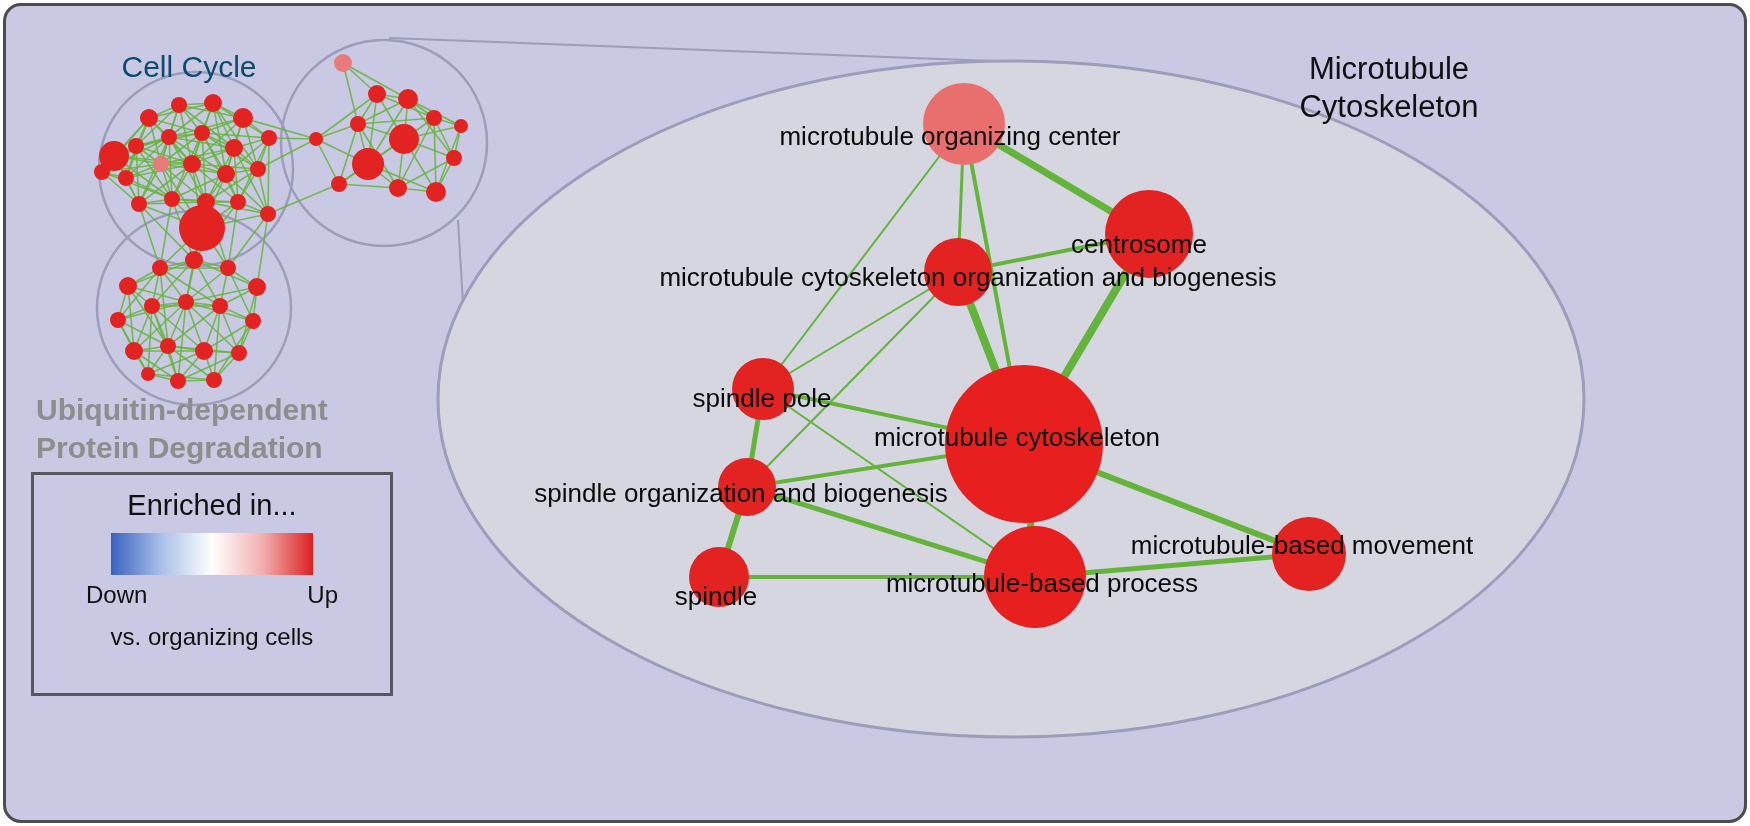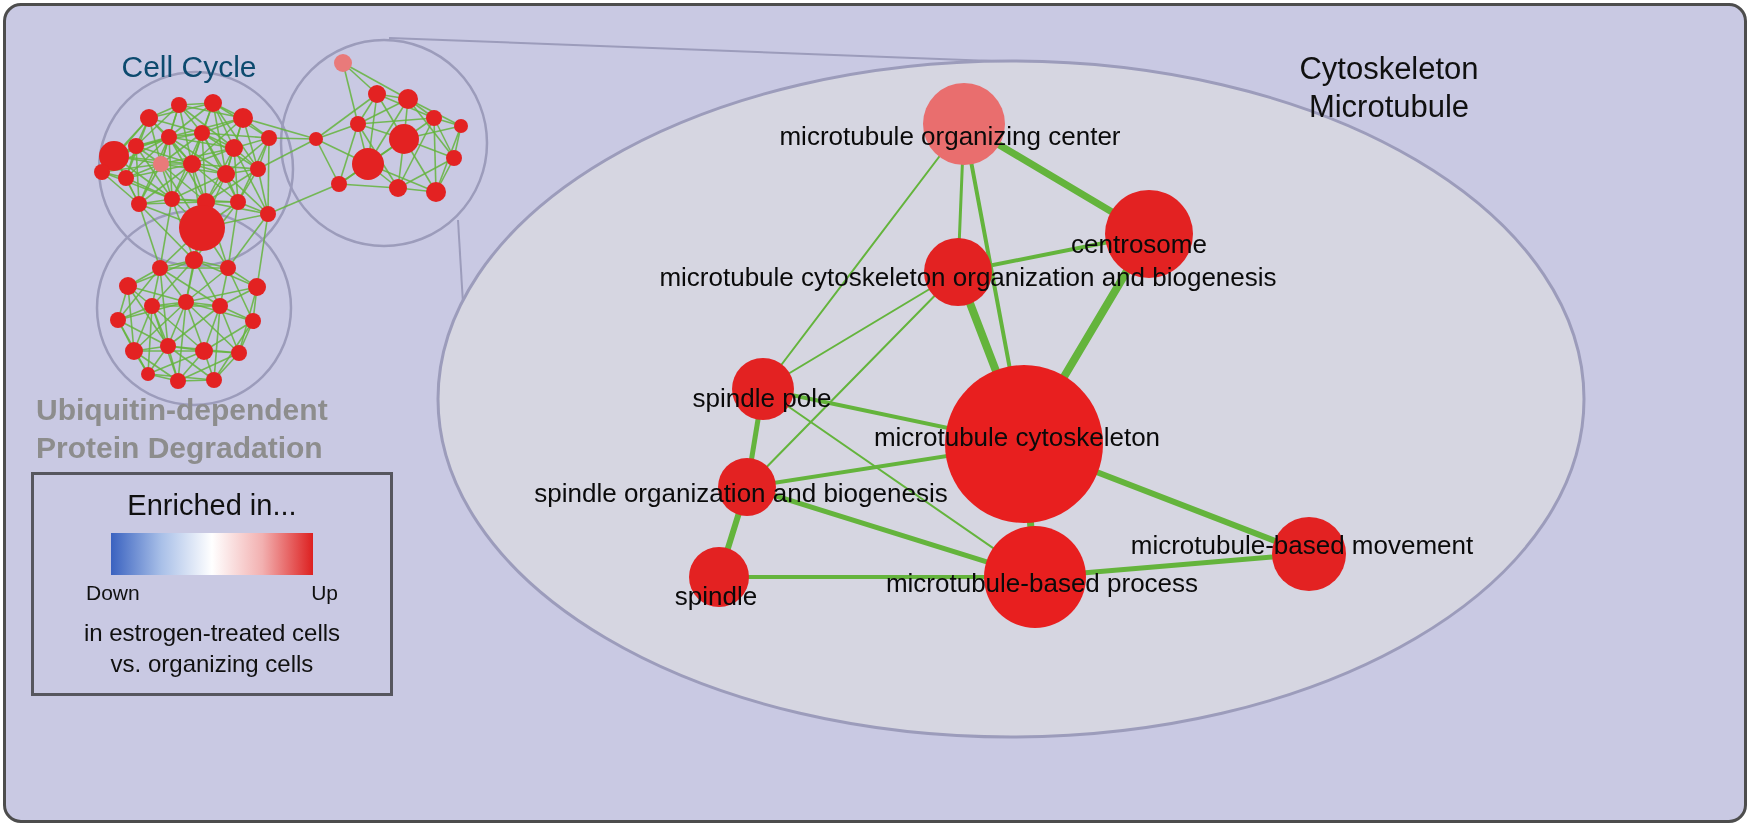--- a/index.html
+++ b/index.html
@@ -6,21 +6,21 @@
   body{width:1750px;height:826px;overflow:hidden;font-family:"Liberation Sans","DejaVu Sans",sans-serif;}
   .canvas{position:absolute;left:3px;top:3px;width:1738px;height:814px;border:3px solid #4d4d4d;border-radius:18px;background:#c9c9e3;overflow:hidden;}
   .canvas svg{position:absolute;left:0;top:0;}
   .overlay{position:absolute;}
   .lbl-cellcycle{left:98px;top:44px;width:170px;text-align:center;font-size:30px;color:#0c4a6e;}
   .lbl-ubiquitin{left:30px;top:385px;font-size:30px;line-height:38px;color:#8d8d8d;font-weight:bold;}
   .lbl-micro{left:1258px;top:44px;width:250px;text-align:center;font-size:31px;line-height:38px;color:#101010;}
   .legend{left:25px;top:466px;width:356px;height:218px;border:3px solid #56565e;background:transparent;}
   .legend-title{text-align:center;margin-top:14px;font-size:29px;color:#101010;}
   .legend-bar{width:202px;height:42px;margin:11px auto 0;}
-  .legend-updown{display:flex;justify-content:space-between;width:252px;margin:6px auto 12px;font-size:21px;color:#101010;}
+  .legend-updown{display:flex;justify-content:space-between;width:252px;margin:6px auto 12px;font-size:24px;color:#101010;}
   .legend-note{text-align:center;font-size:24px;line-height:31px;margin-top:9px;color:#101010;}
   .blk{display:block;}
 </style>
 </head>
 <body>
 
 <div class="canvas">
 
   <svg id="scene" width="1744" height="820" viewBox="0 0 1744 820">
       <line x1="383" y1="32" x2="1012" y2="56" stroke="#9c9cbb" stroke-width="2"></line>
@@ -376,30 +376,29 @@
     </svg>
 
   <div class="overlay lbl-cellcycle">Cell Cycle</div>
 
   <div class="overlay lbl-ubiquitin">
     <span class="blk">Ubiquitin-dependent</span>
     <span class="blk">Protein Degradation</span>
   </div>
 
   <div class="overlay lbl-micro">
+    <span class="blk">Microtubule</span>
     <span class="blk">Cytoskeleton</span>
-    <span class="blk">Microtubule</span>
   </div>
 
   <div class="overlay legend">
     <div class="legend-title">Enriched in...</div>
     <div class="legend-bar" id="legend-bar" style="background: linear-gradient(to right, rgb(58, 98, 192) 0%, rgb(169, 192, 232) 25%, rgb(255, 255, 255) 50%, rgb(242, 176, 176) 75%, rgb(221, 32, 32) 100%);"></div>
     <div class="legend-updown">
       <span>Down</span>
       <span>Up</span>
     </div>
     <div class="legend-note">
-      <span class="blk">in estrogen-treated cells</span>
       <span class="blk">vs. organizing cells</span>
     </div>
   </div>
 
 </div>
 
 </body></html>

